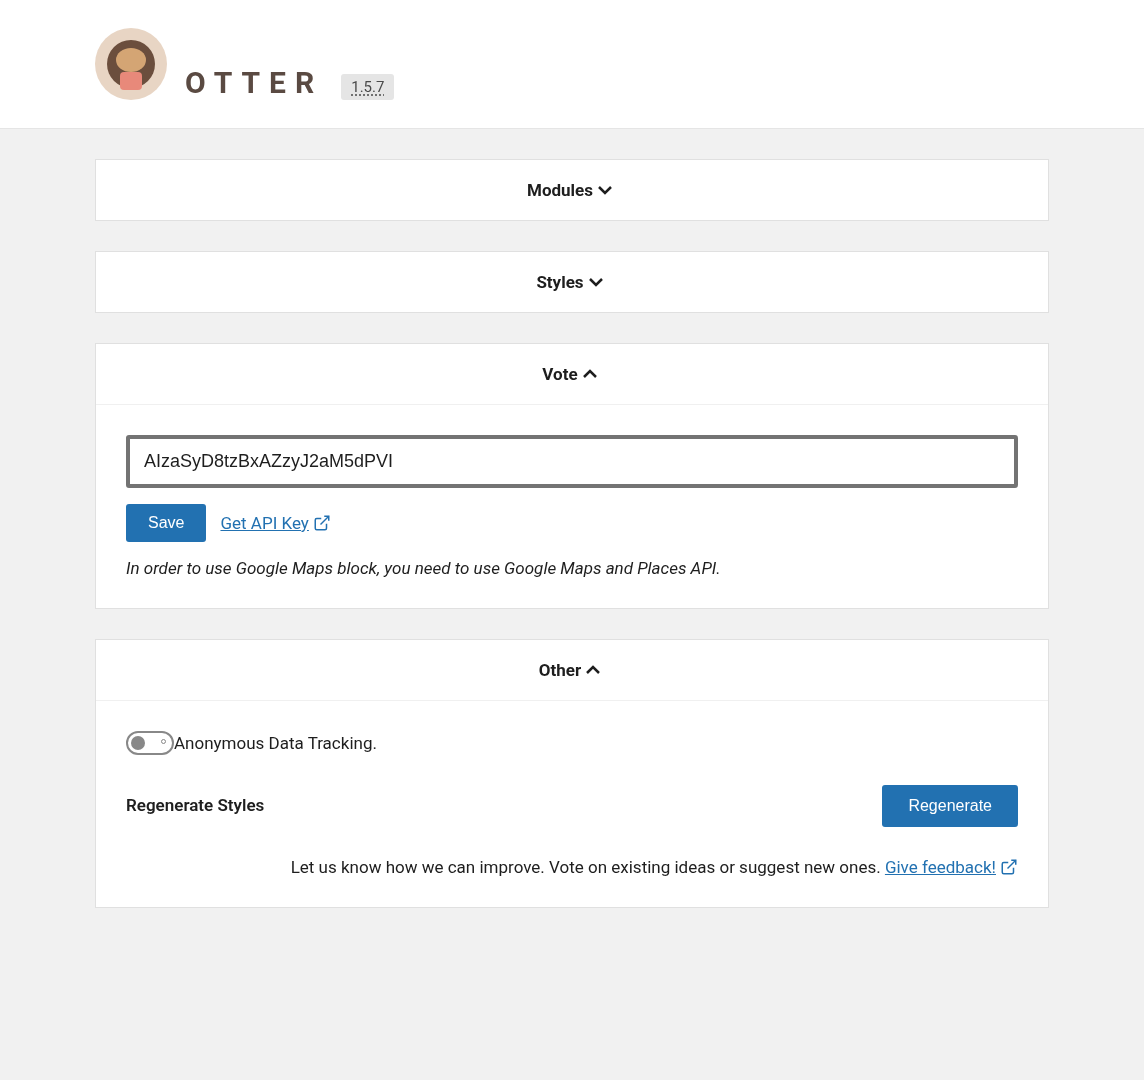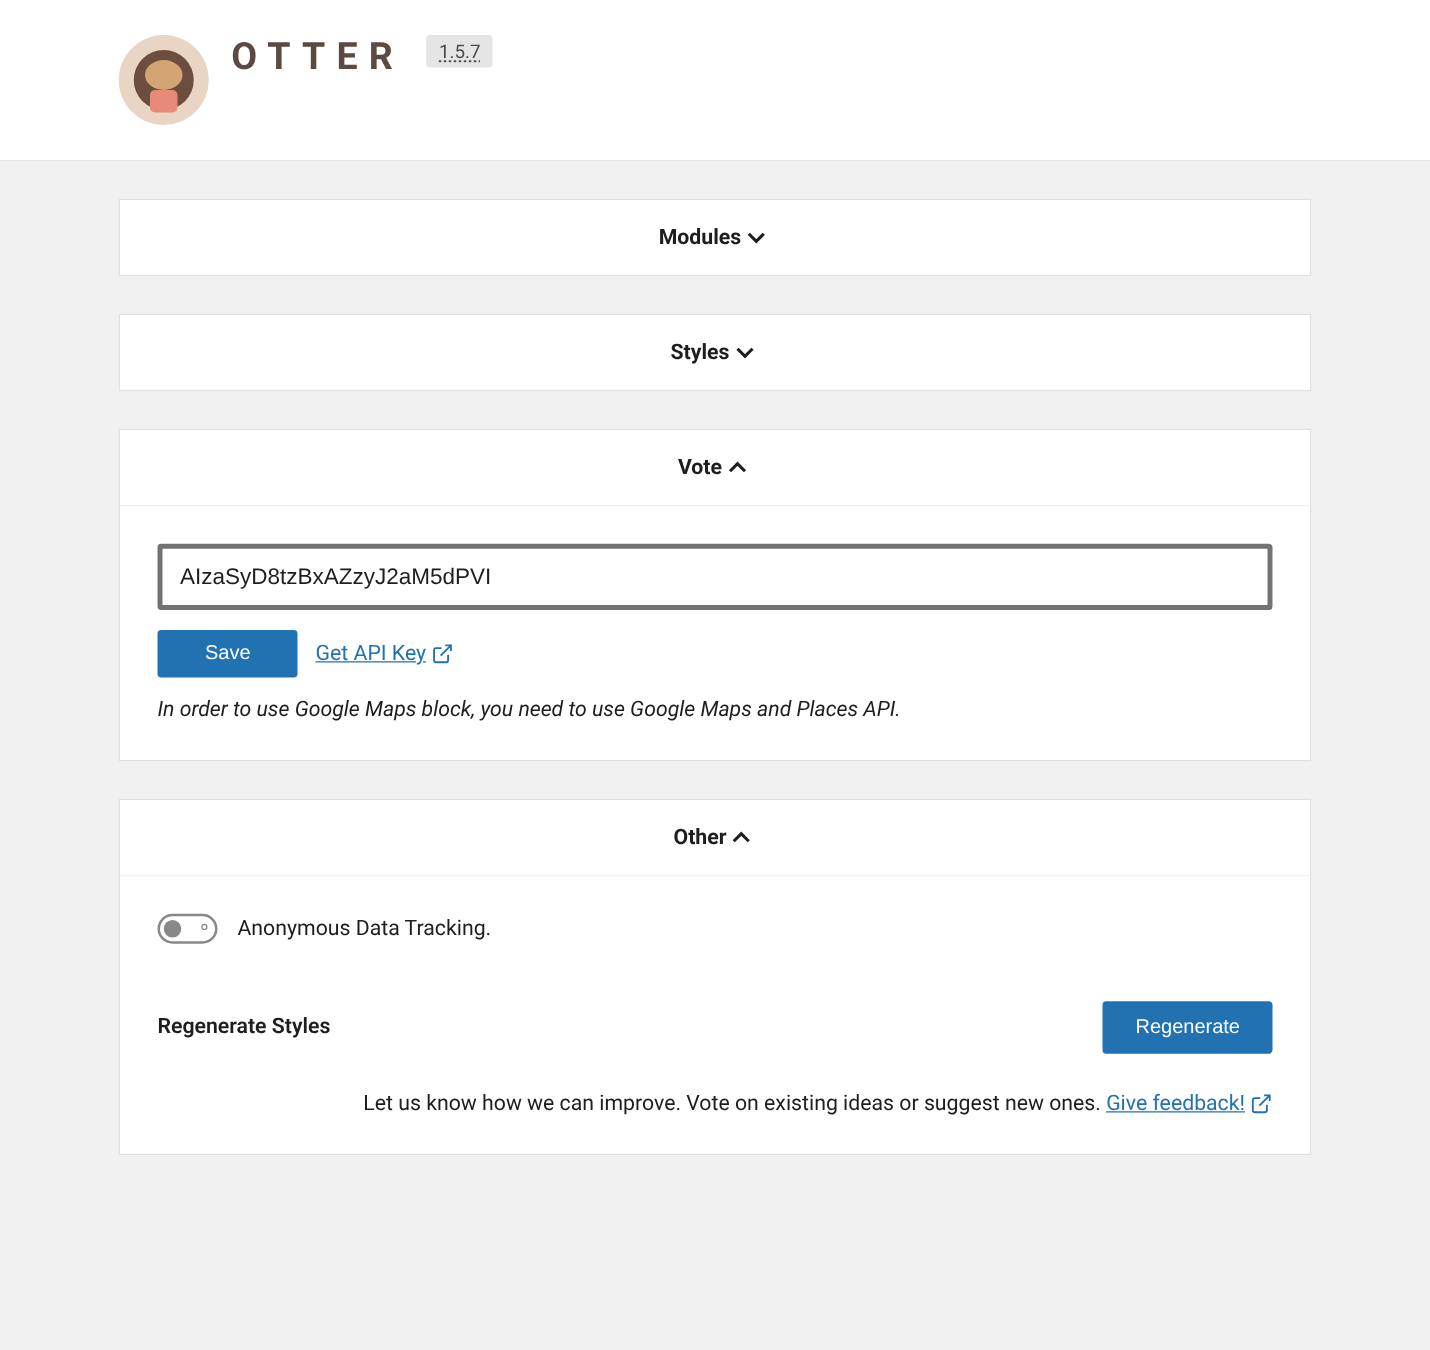--- a/index.html
+++ b/index.html
@@ -9,21 +9,21 @@
     }
     body {
       font-family: -apple-system, BlinkMacSystemFont, "Segoe UI", Roboto, sans-serif;
       background: #f1f1f1;
       color: #1e1e1e;
     }
     .header {
       background: #fff;
       padding: 28px 95px;
       display: flex;
-      align-items: flex-start;
+      align-items: flex-end;
       gap: 18px;
       border-bottom: 1px solid #e5e5e5;
     }
     .logo-mark {
       width: 72px;
       height: 72px;
       border-radius: 50%;
       background: #e8d5c4;
       display: flex;
       align-items: center;
@@ -117,21 +117,21 @@
     .button-row {
       display: flex;
       align-items: center;
       gap: 14px;
       margin-top: 16px;
     }
     .btn-primary {
       background: #2271b1;
       color: #fff;
       border: none;
-      padding: 10px 38px;
+      padding: 10px 22px;
       font-size: 16px;
       border-radius: 3px;
       cursor: pointer;
     }
     .link {
       color: #2271b1;
       text-decoration: underline;
       font-size: 17px;
       display: inline-flex;
       align-items: center;
@@ -139,21 +139,20 @@
     }
     .help-text {
       font-style: italic;
       color: #1e1e1e;
       margin-top: 16px;
       font-size: 17px;
     }
     .toggle-row {
       display: flex;
       align-items: center;
-      gap: 16px;
       margin-bottom: 4px;
     }
     .toggle {
       width: 48px;
       height: 24px;
       border: 2px solid #888;
       border-radius: 14px;
       position: relative;
       background: #fff;
       cursor: pointer;
@@ -177,21 +176,21 @@
       top: 6px;
     }
     .toggle-label {
       font-size: 17px;
       color: #1e1e1e;
     }
     .regen-row {
       display: flex;
       justify-content: space-between;
       align-items: center;
-      margin-top: 46px;
+      margin-top: 30px;
     }
     .regen-title {
       font-size: 17px;
       font-weight: 600;
       margin-bottom: 2px;
     }
     .feedback-text {
       margin-top: 30px;
       font-size: 17px;
       text-align: right;

